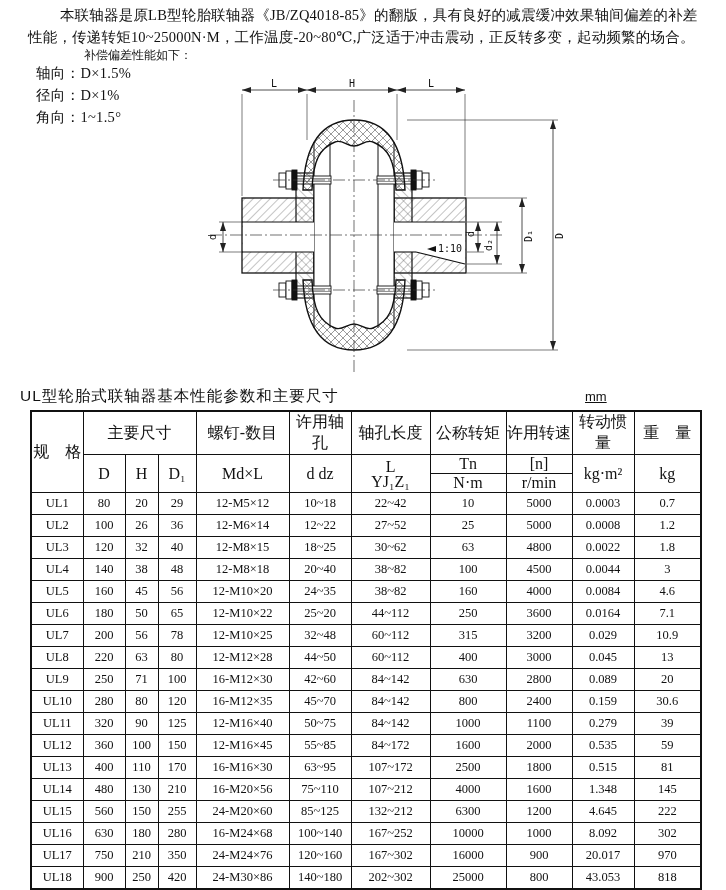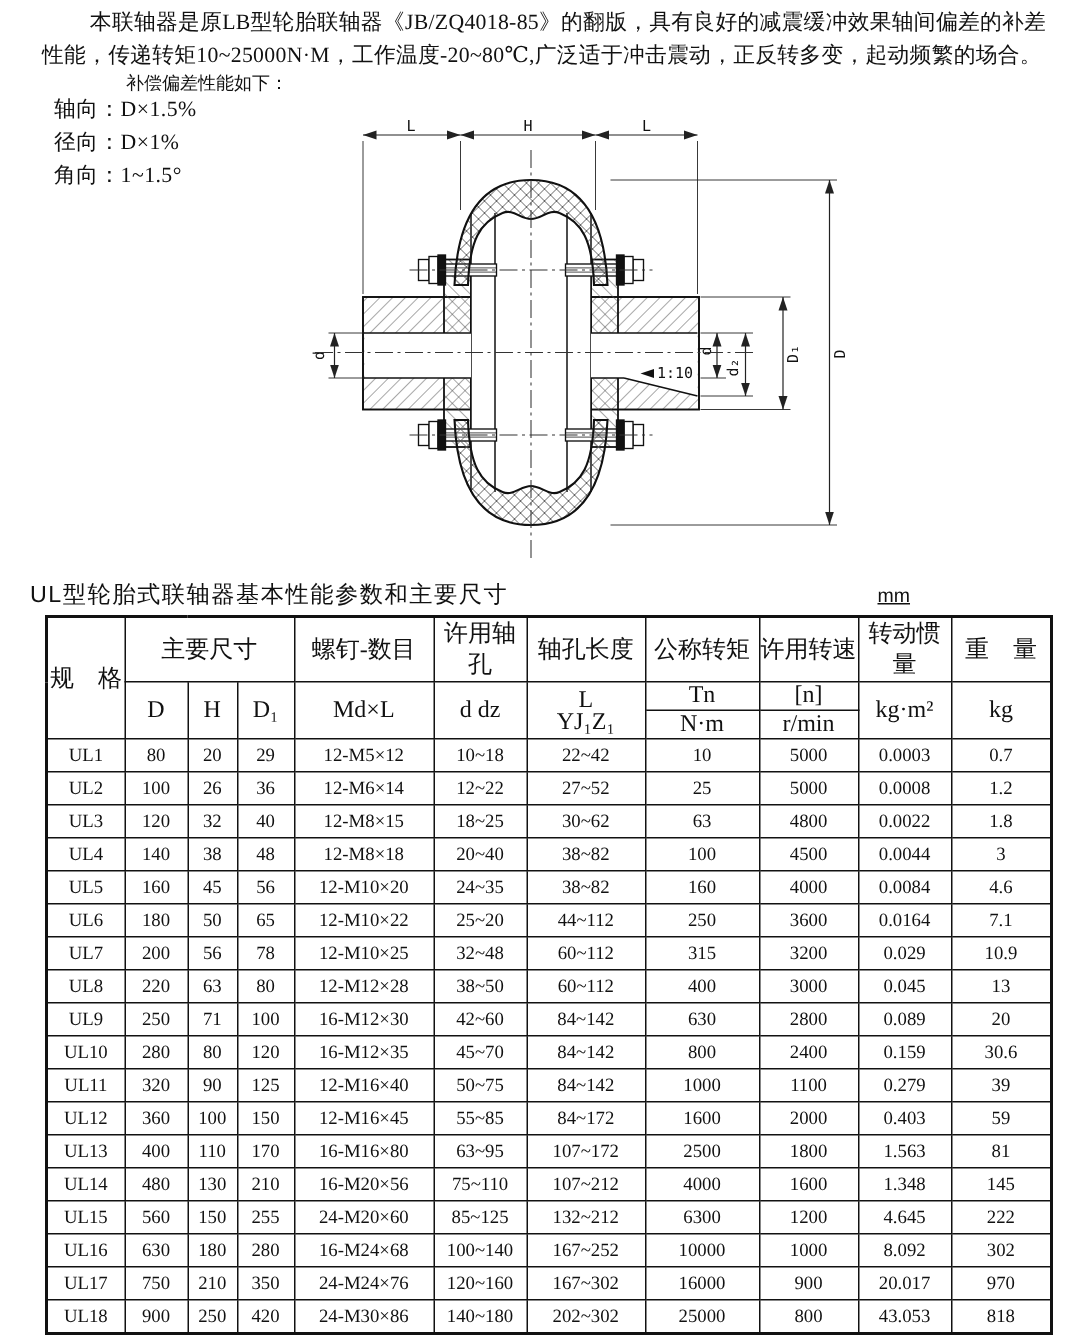--- a/index.html
+++ b/index.html
@@ -329,21 +329,21 @@
         <td>0.029</td>
         <td>10.9</td>
       </tr>
 
       <tr>
         <td>UL8</td>
         <td>220</td>
         <td>63</td>
         <td>80</td>
         <td>12-M12×28</td>
-        <td>38~50</td>
+        <td>44~50</td>
         <td>60~112</td>
         <td>400</td>
         <td>3000</td>
         <td>0.045</td>
         <td>13</td>
       </tr>
 
       <tr>
         <td>UL9</td>
         <td>250</td>
@@ -389,35 +389,35 @@
       <tr>
         <td>UL12</td>
         <td>360</td>
         <td>100</td>
         <td>150</td>
         <td>12-M16×45</td>
         <td>55~85</td>
         <td>84~172</td>
         <td>1600</td>
         <td>2000</td>
-        <td>0.403</td>
+        <td>0.535</td>
         <td>59</td>
       </tr>
 
       <tr>
         <td>UL13</td>
         <td>400</td>
         <td>110</td>
         <td>170</td>
-        <td>16-M16×80</td>
+        <td>16-M16×30</td>
         <td>63~95</td>
         <td>107~172</td>
         <td>2500</td>
         <td>1800</td>
-        <td>1.563</td>
+        <td>0.515</td>
         <td>81</td>
       </tr>
 
       <tr>
         <td>UL14</td>
         <td>480</td>
         <td>130</td>
         <td>210</td>
         <td>16-M20×56</td>
         <td>75~110</td>

